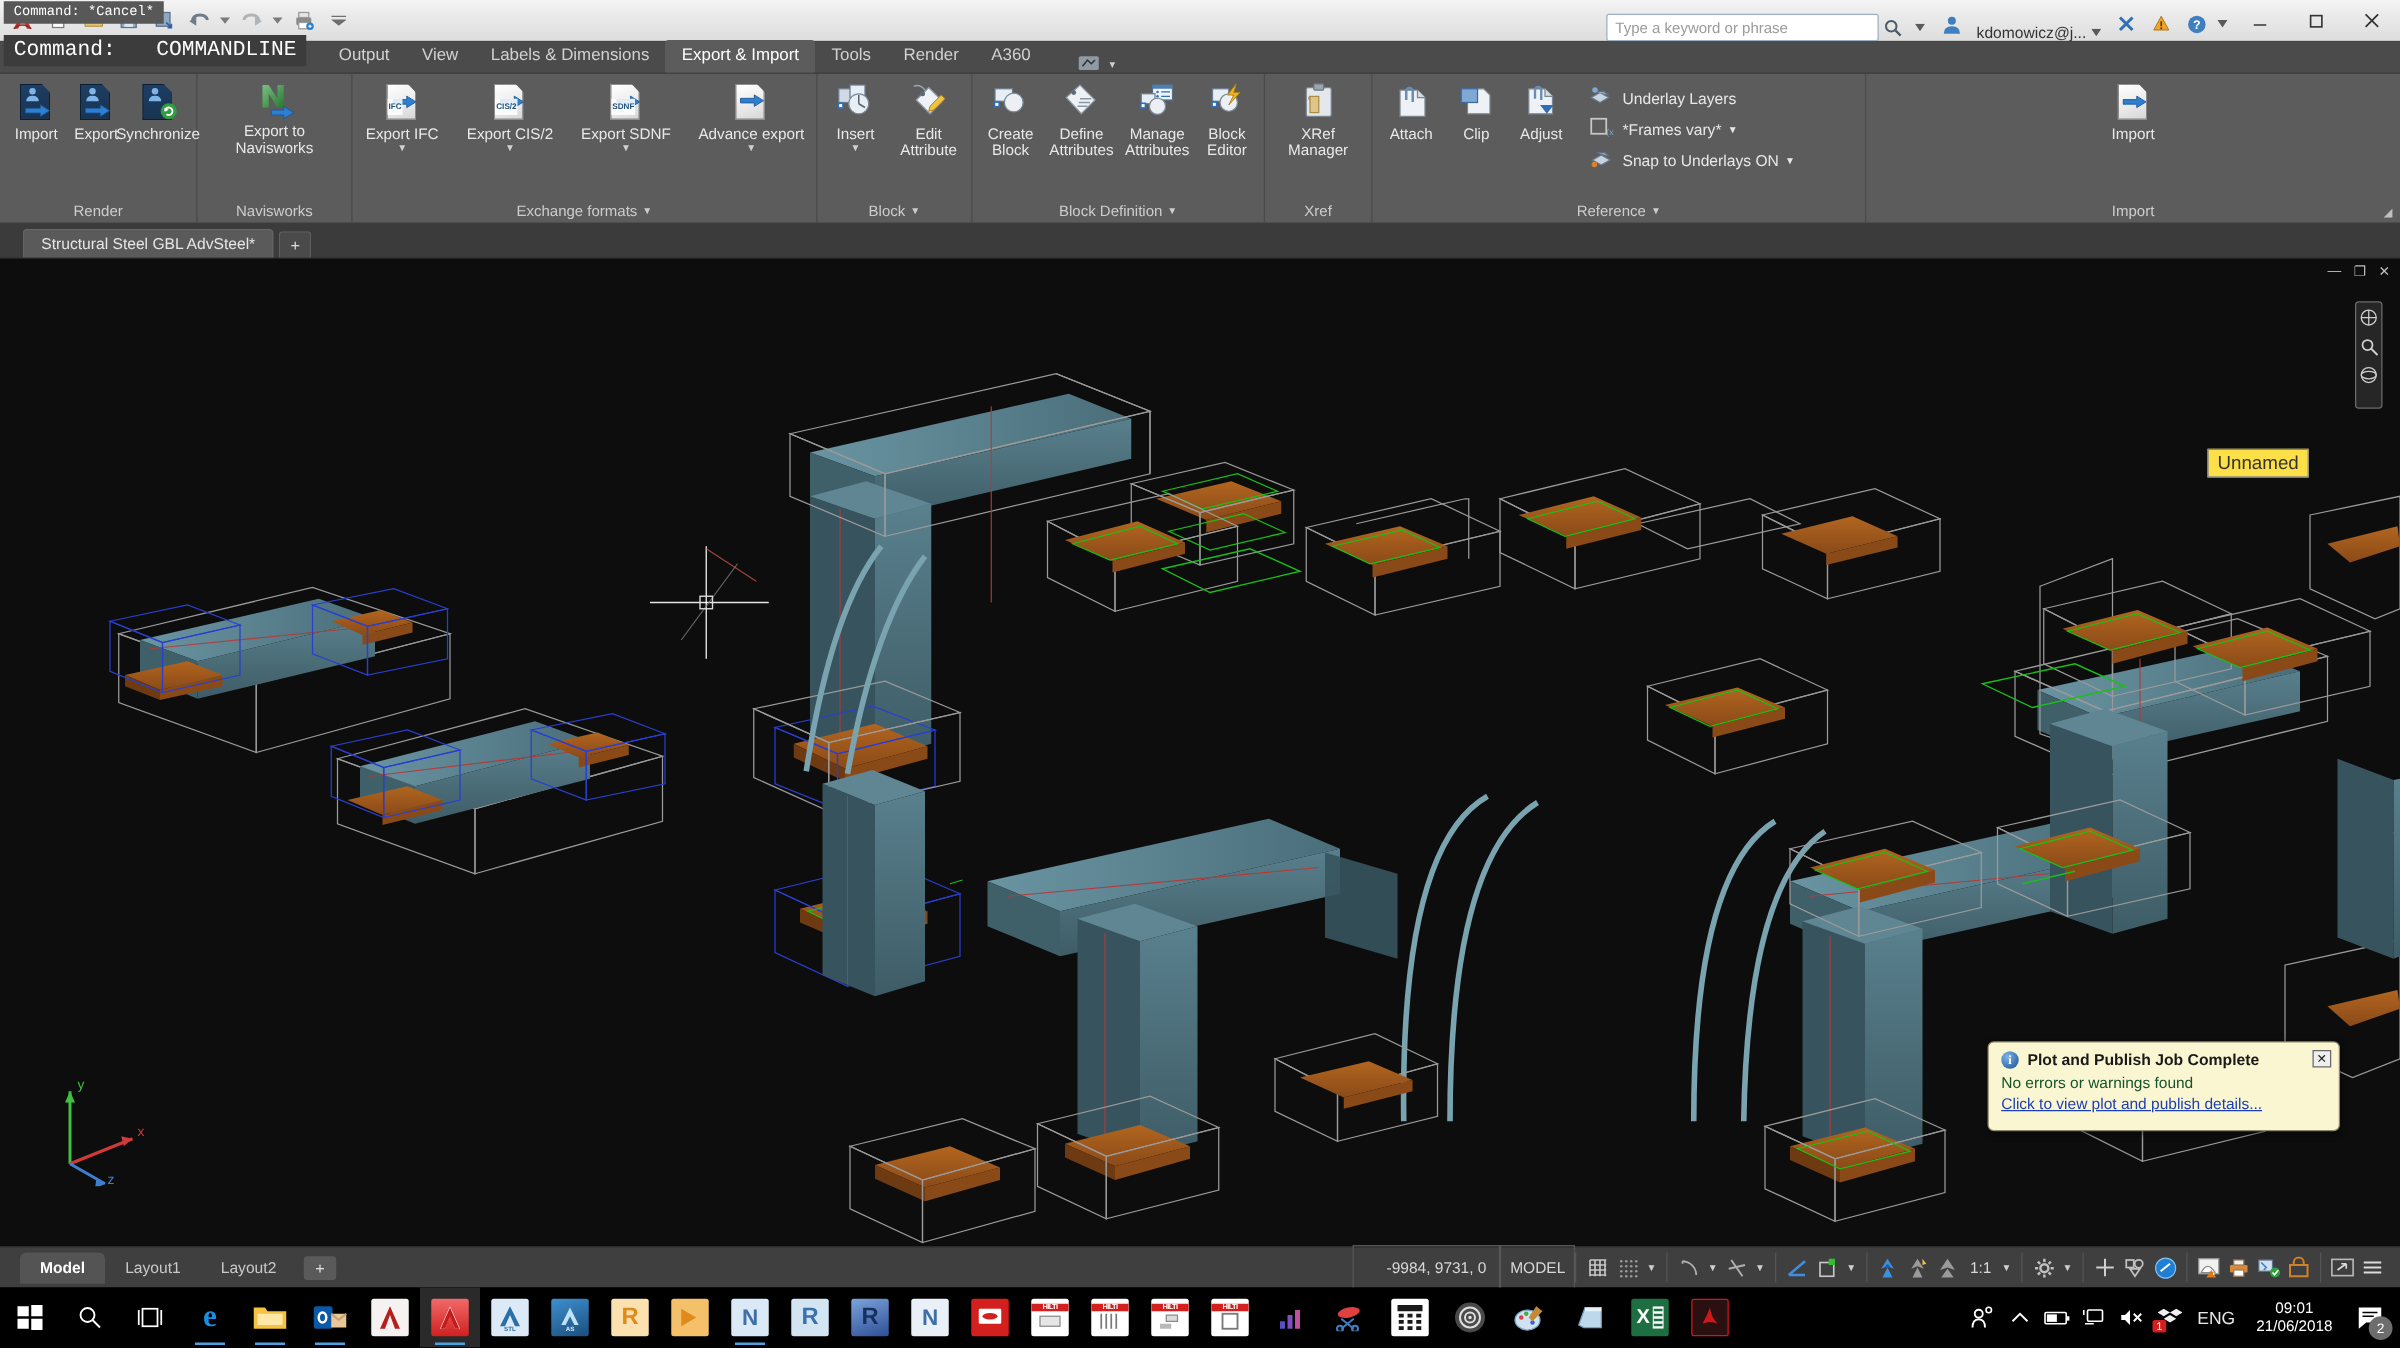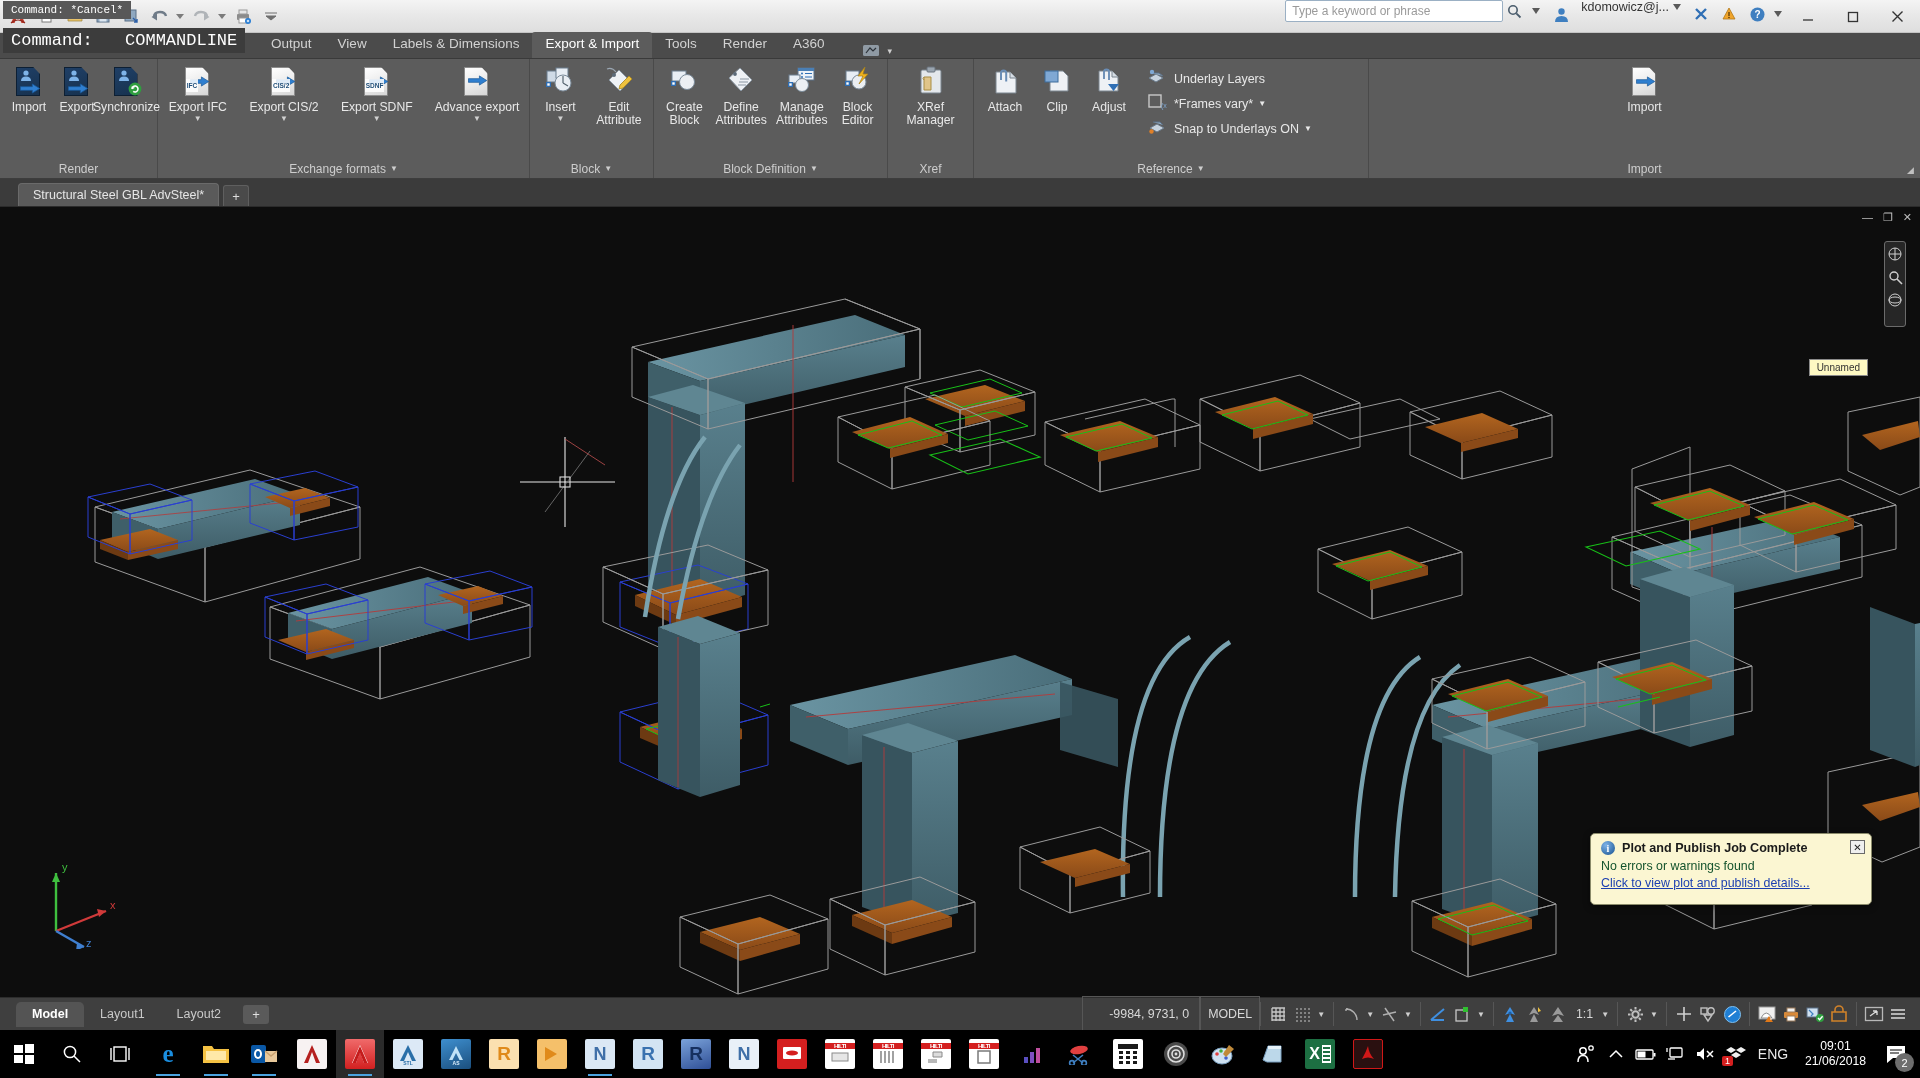--- a/index.html
+++ b/index.html
@@ -26,21 +26,21 @@
   }
   .al-logo {
     width: 28px; height: 26px; display:flex; align-items:center; justify-content:center;
   }
   .title-center {
     position: absolute; left: 0; right: 0; text-align: center;
     font-size: 14.5px; color: #2b2b2b; pointer-events: none;
   }
   .tb-right {
     position: absolute; right: 0; top: 0; height: 33px;
-    display: flex; align-items: flex-start; gap: 0px; padding-right: 0px;
+    display: flex; align-items: flex-end; gap: 0px; padding-right: 0px;
   }
   .searchbox {
     width: 218px; height: 22px; border: 1px solid #9bb0c4; background: #fff;
     font-size: 12px; color: #9a9a9a; padding: 2px 6px; border-radius: 2px;
     display: flex; align-items: center;
   }
   .srch-btn { width: 22px; height: 22px; display:flex;align-items:center;justify-content:center;
     color:#5a6c7d; font-size:12px; }
   .user-chip { display:flex; align-items:center; gap:4px; font-size:12.5px; color:#333; padding:0 6px;}
   .tb-ico { width: 28px; height: 28px; display:flex;align-items:center;justify-content:center; }
@@ -140,22 +140,22 @@
   .vp-btns {
     position:absolute; right:8px; top:4px; display:flex; gap:10px; color:#bdbdbd; font-size:11px;
   }
   .viewcube { position:absolute; right:52px; top:30px; width:96px; height:96px; }
   .navbar-nav {
     position:absolute; right:14px; top:34px; width:22px; height:86px;
     background:rgba(60,60,60,.55); border:1px solid #6b6b6b; border-radius:3px;
     display:flex; flex-direction:column; align-items:center; padding-top:4px; gap:8px;
   }
   .unnamed-chip {
-    position:absolute; right:52px; top:152px; background:#fef9c3; color:#333;
-    font-size:10px; padding:2px 7px; border:1px solid #8a8a8a;
+    position:absolute; right:73px; top:152px; background:#fde047; color:#333;
+    font-size:15px; padding:2px 7px; border:1px solid #8a8a8a;
   }
 
   
   .ucs { position:absolute; left:34px; bottom:48px; width:90px; height:90px; }
 
   
   .crosshair { position:absolute; left:0; top:0; }
 
   
   .balloon {
@@ -446,20 +446,41 @@
                 <path d="M4 7 a3 3 0 1 1 1.2 2.4" stroke="#fff" stroke-width="1.5" fill="none"></path>
                 <path d="M3.4 4.4 l1 2.8 l2.6 -1.4z" fill="#fff"></path>
               </svg>
           </div>
           <span class="lbl">Synchronize</span>
         </div>
       </div>
       <div class="panel-title">Render</div>
     </div>
 
+    <div class="panel" style="width:124px">
+      <div class="panel-body" style="justify-content:center">
+        <div class="bigbtn" style="width:112px">
+          <div class="nw-ic">
+            <svg width="32" height="30" viewBox="0 0 32 30">
+              <path d="M5 2 h5 l7 11 v-11 h5 v18 h-5 l-7 -11 v11 h-5z" fill="#2e8b3a"></path>
+              <path d="M5 2 h5 l7 11 v-11 h5 v18 h-5 l-7 -11 v11 h-5z" fill="url(#ngrad)" opacity=".55"></path>
+              <defs>
+                  <linearGradient id="ngrad" x1="0" y1="0" x2="1" y2="1">
+                    <stop offset="0" stop-color="#bfe8c3"></stop>
+                    <stop offset="1" stop-color="#1d6b28"></stop>
+                  </linearGradient>
+                </defs>
+              <path d="M12 22 h10 v-3 l8 5 -8 5 v-3 h-10z" fill="#2f7fd0" stroke="#1b5a9a" stroke-width=".8"></path>
+            </svg>
+          </div>
+          <span class="lbl">Export to Navisworks</span>
+        </div>
+      </div>
+      <div class="panel-title">Navisworks</div>
+    </div>
 
     <div class="panel" style="width:372px">
       <div class="panel-body" style="justify-content:center; gap:12px">
         <div class="bigbtn" style="width:74px">
           <div class="fileic">
             <div class="pg"></div>
             <svg class="arrow" viewBox="0 0 22 12" style="left:7px;bottom:11px">
                 <path d="M0 4 h12 v-3 l8 5 -8 5 v-3 h-12z" fill="#2f7fd0" stroke="#1b5a9a" stroke-width=".8"></path>
               </svg>
             <span class="tag">IFC</span>

